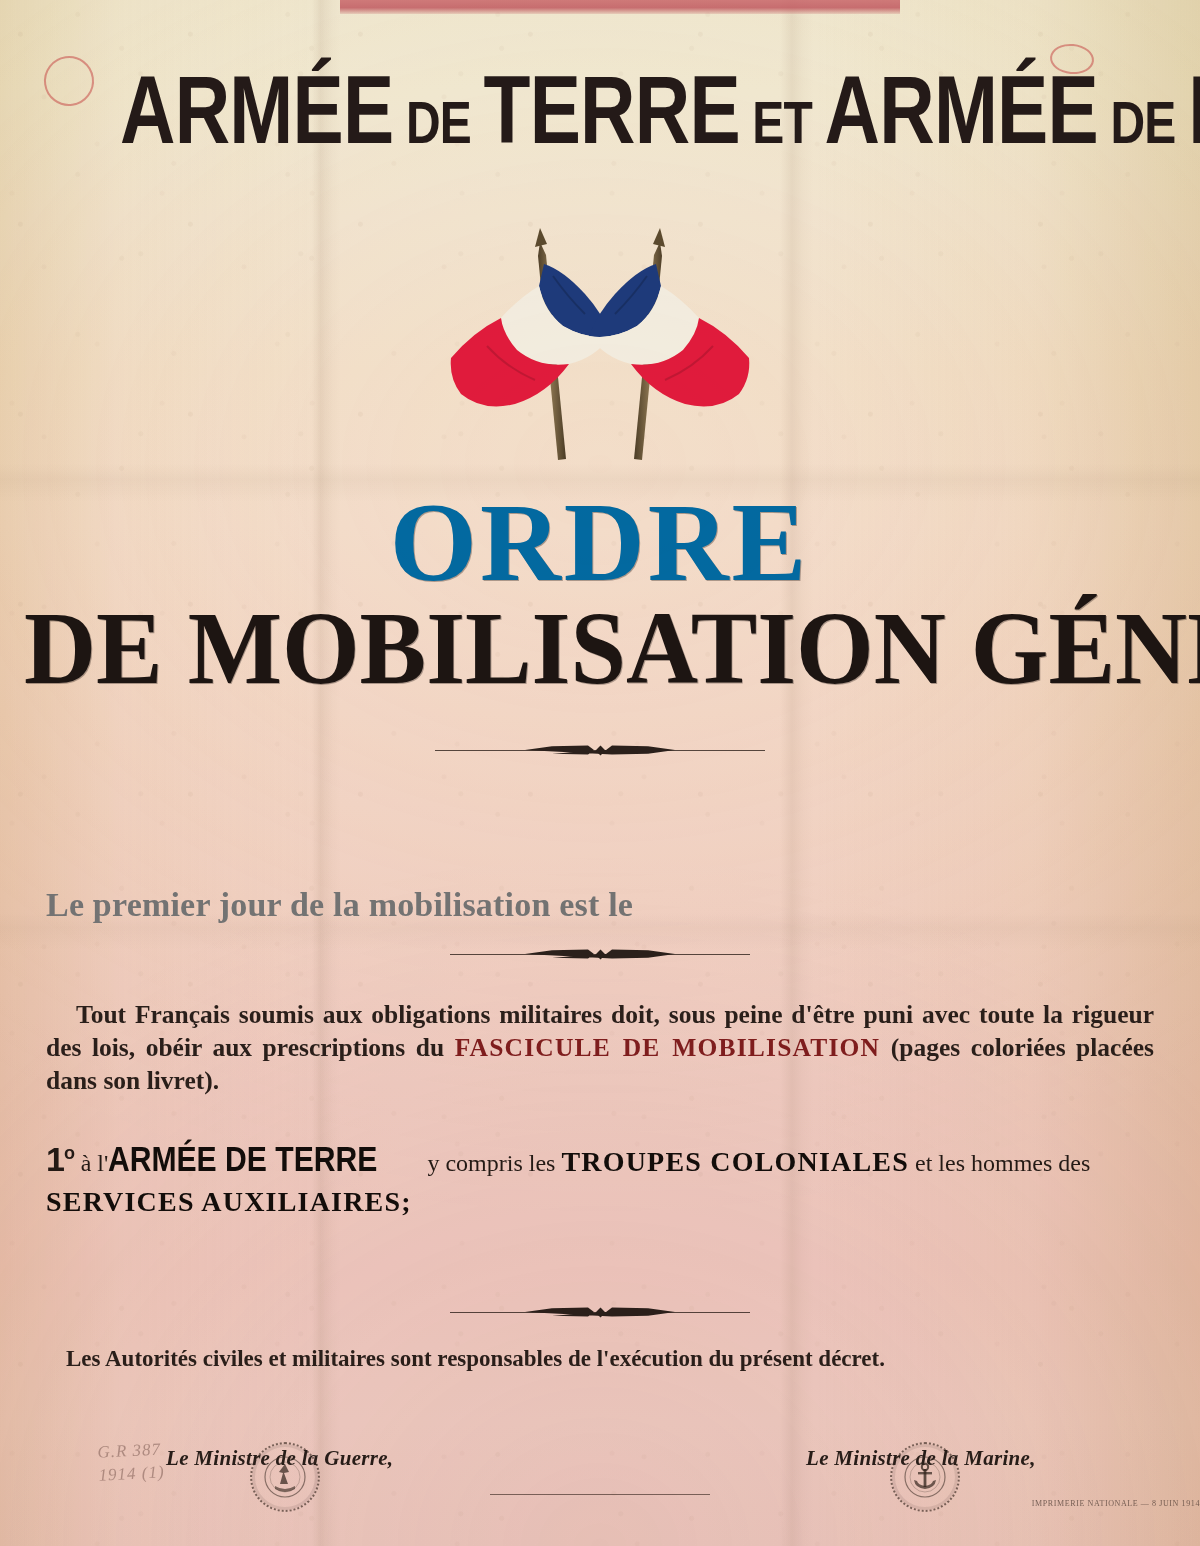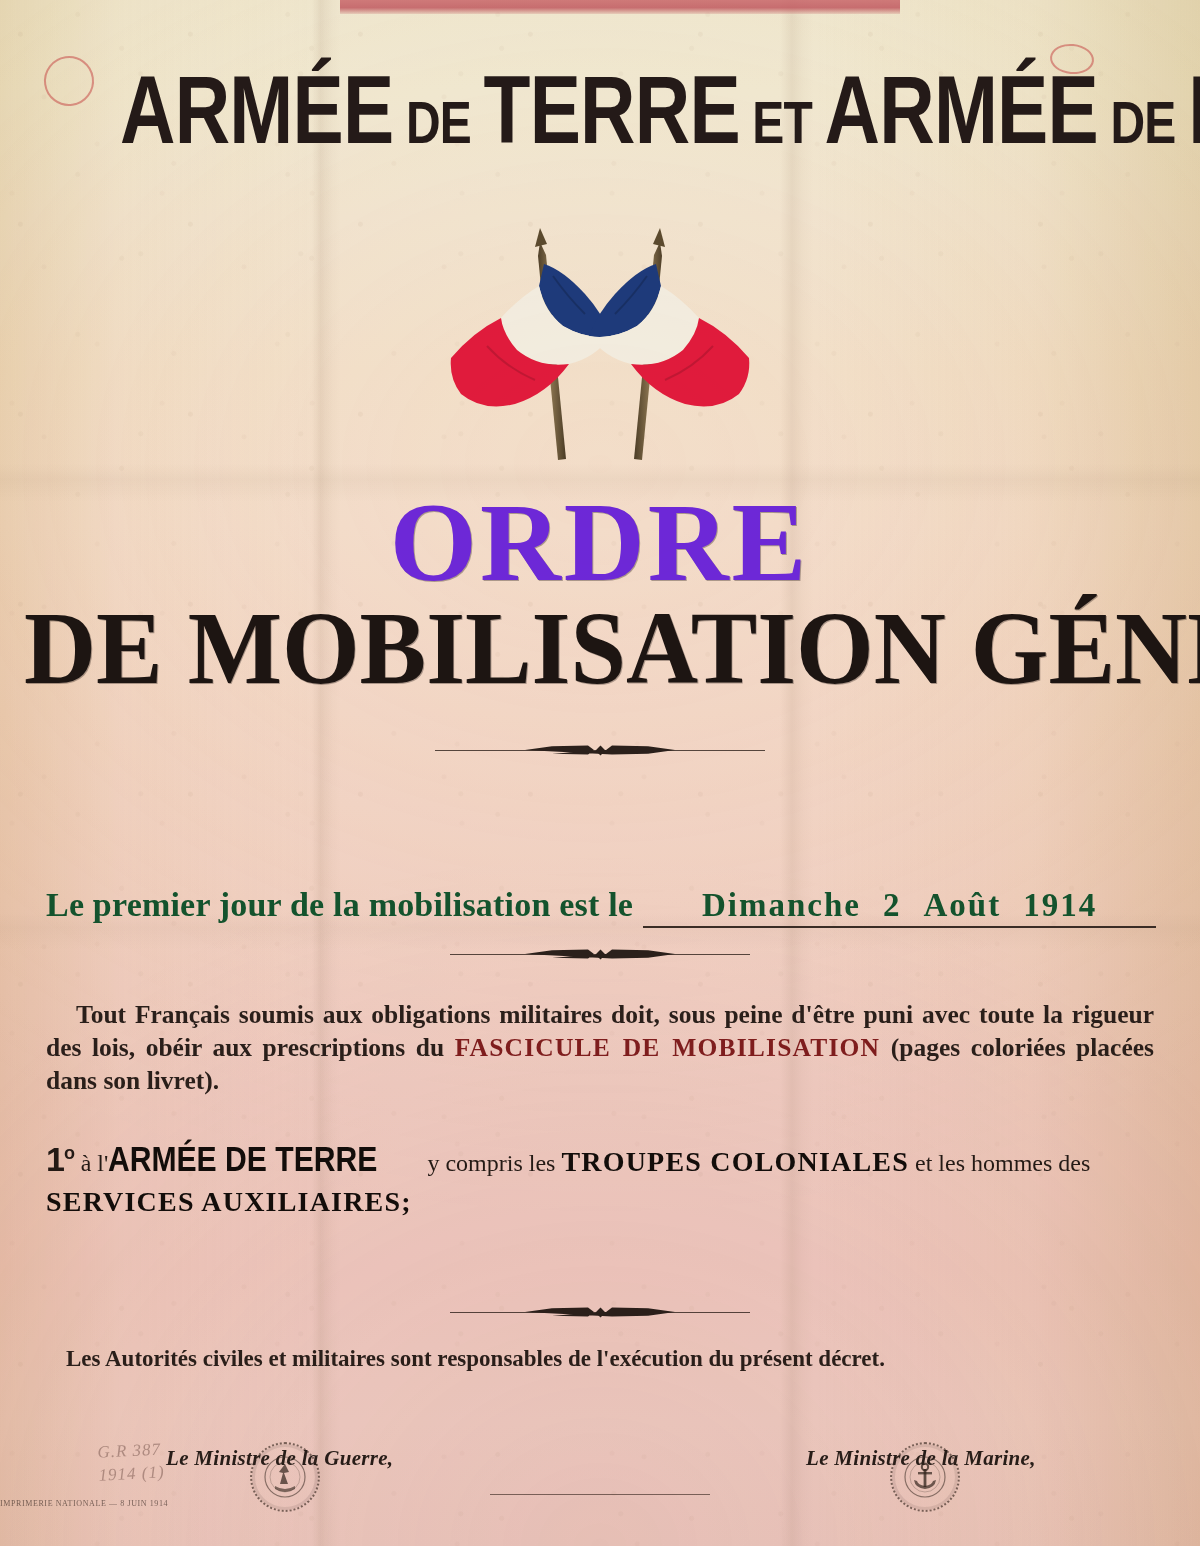--- a/index.html
+++ b/index.html
@@ -144,21 +144,21 @@
   
   .ordre {
     position: absolute;
     top: 486px; left: 0; width: 1199px;
     text-align: center;
     font-family: "Liberation Serif", serif;
     font-weight: 700;
     font-size: 112px;
     line-height: 1;
     letter-spacing: 3px;
-    color: #6d28d9;
+    color: #0369a1;
     text-shadow: 1px 1px 0 rgba(40,28,24,.35);
   }
   .mobgen {
     position: absolute;
     top: 596px; left: 0; width: 1200px;
     text-align: center;
     font-family: "Liberation Serif", serif;
     font-weight: 700;
     font-size: 104px;
     line-height: 1;
@@ -229,23 +229,23 @@
     letter-spacing: 1.2px;
     color: #7f1d1d;
   }
 
   
   .dateline {
     position: absolute;
     left: 46px; width: 1110px;
     top: 886px;
     display: flex;
-    align-items: flex-start;
-    font-family: "Liberation Serif", serif;
-    color: #14532d;
+    align-items: center;
+    font-family: "Liberation Serif", serif;
+    color: #737373;
   }
   .dateline .lead {
     font-weight: 700;
     font-size: 34px;
     white-space: nowrap;
     letter-spacing: .2px;
   }
   .dateline .blank {
     flex: 1;
     margin-left: 10px;
@@ -340,21 +340,21 @@
     line-height: 1.35;
     color: rgba(110,78,70,0.48);
     transform: rotate(-3deg);
     letter-spacing: 1px;
   }
 
   
   .printer {
     position: absolute;
     top: 1494px; left: 0; width: 1200px;
-    text-align: left;
+    text-align: right;
   }
   .printer .rule {
     width: 220px; height: 1px;
     background: #4a382f;
     opacity: .7;
     margin: 0 auto 4px auto;
   }
   .printer .txt {
     font-family: "Liberation Serif", serif;
     font-size: 8px;
@@ -439,25 +439,20 @@
 
     <div class="ornament orn1">
       <div class="bar"></div>
         <div class="lens"></div>
         <div class="dot"></div>
     </div>
 
 
     <div class="dateline">
       <div class="lead">Le premier jour de la mobilisation est le</div>
-      <div class="blank">
-        <span class="val">
-          <span>Dimanche</span><span class="gap"></span><span>2</span><span class="gap"></span><span>Août</span><span class="gap"></span><span>1914</span>
-        </span>
-      </div>
     </div>
 
     <div class="ornament orn2">
       <div class="bar"></div>
         <div class="lens"></div>
         <div class="dot"></div>
     </div>
 
     <div class="body-text p-tout"><span class="indent"></span><span>Tout Français soumis aux obligations militaires doit, sous peine d'être puni avec toute la rigueur des lois, obéir aux prescriptions du </span><span class="slab">FASCICULE DE MOBILISATION</span><span> (pages coloriées placées dans son livret).</span></div>
 

